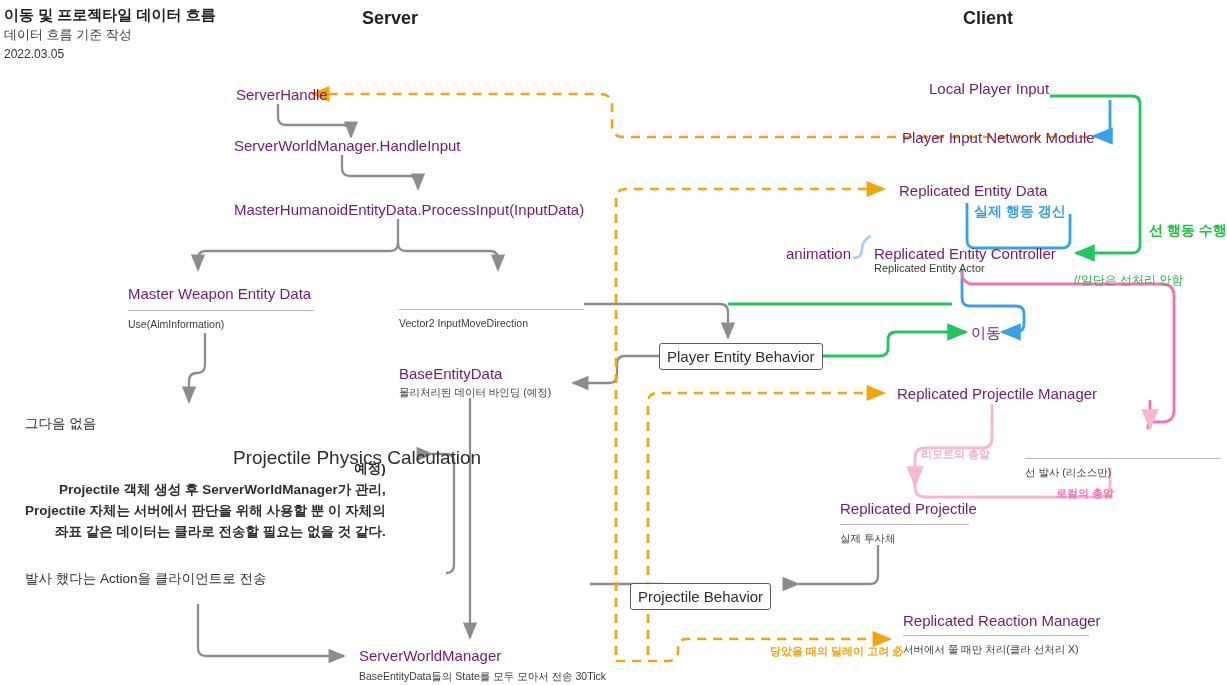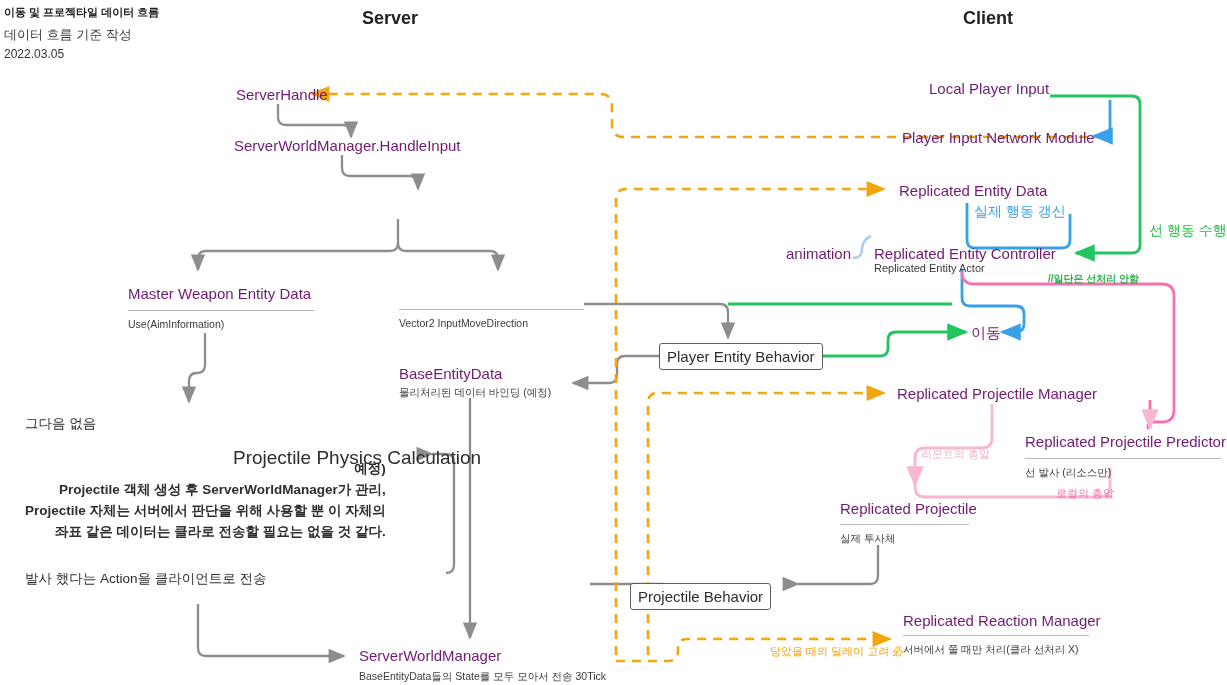--- a/index.html
+++ b/index.html
@@ -6,21 +6,21 @@
   html,body{margin:0;padding:0;}
   body{
     width:1227px;height:685px;background:#ffffff;
     font-family:"Liberation Sans","DejaVu Sans",sans-serif;
     color:#2b2b2b;overflow:hidden;position:relative;
   }
   #stage{position:absolute;left:0;top:0;width:1227px;height:685px;}
   svg.wires{position:absolute;left:0;top:0;width:1227px;height:685px;pointer-events:none;}
   .lbl{position:absolute;white-space:nowrap;line-height:1.15;}
 
-  .doc-title{font-size:11px;font-weight:bold;color:#222;}
+  .doc-title{font-size:15px;font-weight:bold;color:#222;}
   .doc-sub{font-size:13px;color:#3a3a3a;}
   .doc-date{font-size:12px;color:#333;}
 
   .col-head{font-size:18px;font-weight:bold;color:#222;text-align:center;}
 
   .node{font-size:15px;color:#701a75;}
   .node-sm{font-size:19px;color:#2e2e2e;}
   .node-tiny{font-size:11px;color:#3a3a3a;margin-top:36px;}
   .sub{font-size:10.5px;color:#3c3c3c;}
 
@@ -28,24 +28,24 @@
 
   .boxed{
     position:absolute;border:1.6px solid #5e5e5e;border-radius:3px;
     background:#fff;font-size:15px;color:#2e2e2e;
     padding:4px 7px;white-space:nowrap;
   }
 
   .note-block{position:absolute;font-size:13.5px;color:#2e2e2e;line-height:1.55;white-space:pre;}
   .note-b{font-weight:bold;text-align:right;}
 
-  .ann{position:absolute;white-space:nowrap;font-weight:normal;}
+  .ann{position:absolute;white-space:nowrap;font-weight:bold;}
   .ann-blue{color:#3aa0e8;font-size:14px;}
   .ann-green{color:#1fbf3f;font-size:14px;}
-  .ann-green-sm{color:#2cb44a;font-size:10px;font-weight:bold;}
+  .ann-green-sm{color:#2cb44a;font-size:12px;font-weight:normal;margin-left:26px;}
   .ann-pink-l{color:#f7aec9;font-size:11px;}
   .ann-pink-d{color:#f472b0;font-size:11px;}
   .ann-orange{color:#f2a50c;font-size:11px;}
 </style>
 </head>
 <body>
 
 <div id="stage">
 
   <svg class="wires" viewBox="0 0 1227 685">
@@ -134,20 +134,21 @@
   <div class="lbl doc-sub" style="left:4px;top:28px;">데이터 흐름 기준 작성</div>
   <div class="lbl doc-date" style="left:4px;top:48px;">2022.03.05</div>
 
   <div class="lbl col-head" style="left:330px;top:8px;width:120px;">Server</div>
   <div class="lbl col-head" style="left:928px;top:8px;width:120px;">Client</div>
 
   <div class="lbl node" style="left:236px;top:86px;">ServerHandle</div>
 
   <div class="lbl node" style="left:234px;top:137px;">ServerWorldManager.HandleInput</div>
 
+  <div class="lbl node" style="left:234px;top:201px;">MasterHumanoidEntityData.ProcessInput(InputData)</div>
 
   <div class="lbl node" style="left:128px;top:285px;">Master Weapon Entity Data</div>
   <div class="rule" style="left:128px;top:310px;width:186px;"></div>
   <div class="lbl sub" style="left:128px;top:318px;">Use(AimInformation)</div>
 
   <div class="rule" style="left:399px;top:309px;width:185px;"></div>
   <div class="lbl sub" style="left:399px;top:317px;">Vector2 InputMoveDirection</div>
 
   <div class="lbl node" style="left:399px;top:365px;">BaseEntityData</div>
   <div class="lbl sub" style="left:399px;top:386px;">물리처리된 데이터 바인딩 (예정)</div>
@@ -176,21 +177,20 @@
   <div class="lbl node-tiny" style="left:874px;top:226px;">Replicated Entity Actor</div>
 
   <div class="lbl node" style="left:874px;top:245px;">Replicated Entity Controller</div>
 
   <div class="lbl node" style="left:786px;top:245px;">animation</div>
 
   <div class="lbl node" style="left:971px;top:324px;">이동</div>
 
   <div class="lbl node" style="left:897px;top:385px;">Replicated Projectile Manager</div>
 
-  <div class="lbl node" style="left:1025px;top:433px;">Replicated Projectile Predictor</div>
   <div class="rule" style="left:1025px;top:458px;width:196px;"></div>
   <div class="lbl sub" style="left:1025px;top:466px;">선 발사 (리소스만)</div>
 
   <div class="lbl node" style="left:840px;top:500px;">Replicated Projectile</div>
   <div class="rule" style="left:840px;top:524px;width:129px;"></div>
   <div class="lbl sub" style="left:840px;top:532px;">실제 투사체</div>
 
   <div class="lbl node" style="left:903px;top:612px;">Replicated Reaction Manager</div>
   <div class="rule" style="left:903px;top:635px;width:186px;"></div>
   <div class="lbl sub" style="left:903px;top:643px;">서버에서 쭐 때만 처리(클라 선처리 X)</div>

